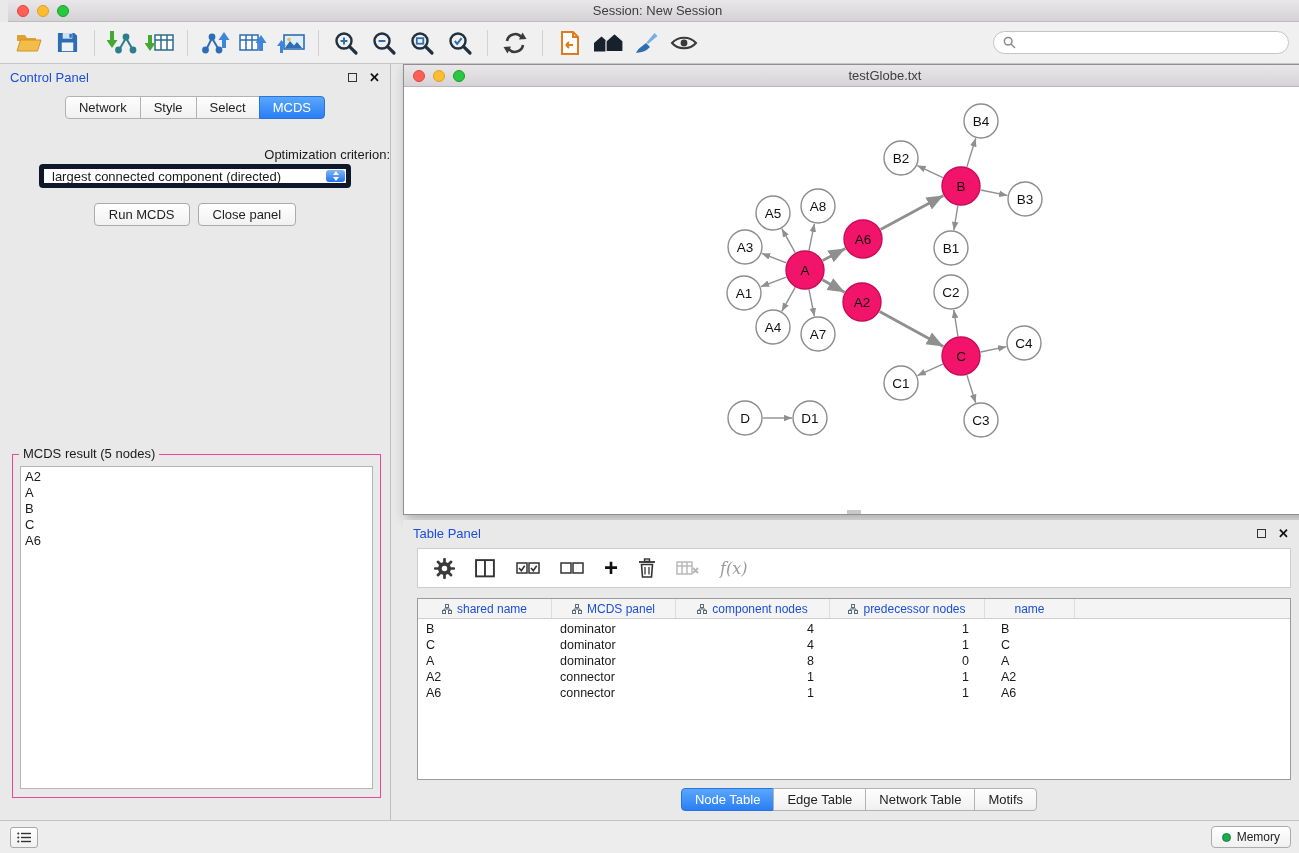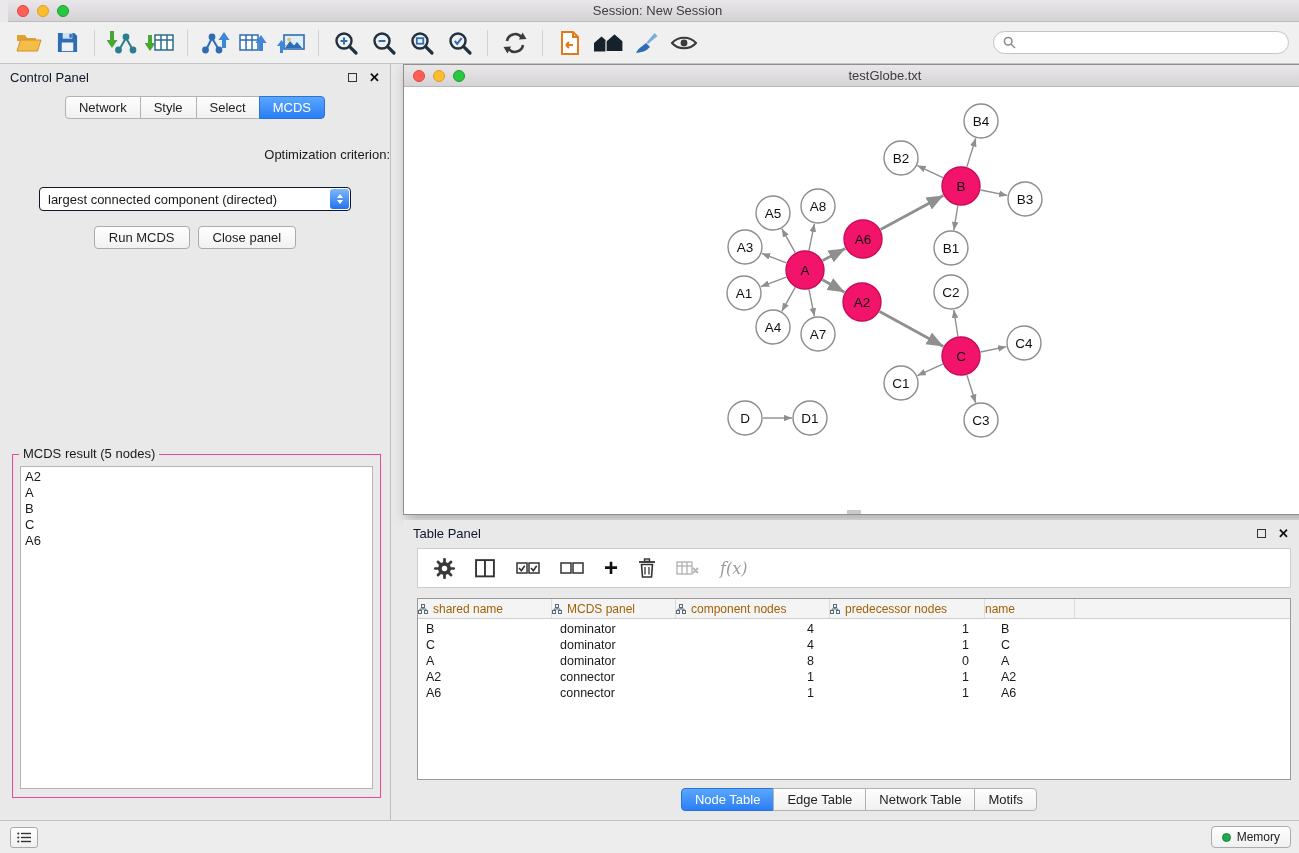--- a/index.html
+++ b/index.html
@@ -17,34 +17,34 @@
 
 
 .toolbar{position:absolute;top:22px;left:0;width:100%;height:42px;background:#f0f0f0;border-bottom:1px solid #c6c6c6;display:flex;align-items:center;padding:0 10px;z-index:4}
 .tbtn{height:34px;min-width:36px;display:flex;align-items:center;justify-content:center;margin:0 1px;cursor:default}
 .tsep{width:1px;height:26px;background:#d2d2d2;margin:0 8px}
 .searchbox{margin-left:auto;width:296px;height:23px;background:#fff;border:1px solid #c4c4c4;border-radius:12px;display:flex;align-items:center;padding:0 9px}
 .searchbox input{border:none;outline:none;flex:1;font:12px "Liberation Sans",sans-serif;background:transparent;margin-left:6px}
 
 
 .panel-header{height:26px;display:flex;align-items:center;padding:0 10px}
-.panel-title{font-size:13px;color:#0f172a}
+.panel-title{font-size:13px;color:#1d4ed8}
 .panel-header-icons{margin-left:auto;display:flex;gap:12px;align-items:center}
 .float-icon{width:9px;height:9px;border:1.5px solid #333;display:inline-block}
 .close-icon{font-weight:bold;font-size:13px;color:#111;line-height:1}
 
 
 .control-panel{position:absolute;left:0;top:64px;width:391px;height:756px;background:#e9e9e9;border-right:1px solid #bdbdbd}
 .seg-tabs{display:flex;justify-content:center;margin-top:6px}
 .seg{padding:3px 13px;background:linear-gradient(#fefefe,#f0f0f0);border:1px solid #b2b2b2;margin-left:-1px;font-size:13px;color:#222;cursor:default}
 .seg:first-child{border-radius:4px 0 0 4px;margin-left:0}
 .seg:last-child{border-radius:0 4px 4px 0}
 .seg.active{background:linear-gradient(#5aa7fd,#2a7ef5);border-color:#2a72dd;color:#fff}
 .opt-label{text-align:right;margin-top:28px}
-.combo{width:312px;height:24px;margin:25px auto 0;background:#fff;border:1px solid #0f172a;border-radius:4px;display:flex;align-items:center;position:relative;padding-left:8px;font-size:13px}
+.combo{width:312px;height:24px;margin:2px auto 0;background:#fff;border:5px solid #0f172a;border-radius:4px;display:flex;align-items:center;position:relative;padding-left:8px;font-size:13px}
 .combo-stepper{position:absolute;right:1px;top:1px;bottom:1px;width:19px;border-radius:3px;background:linear-gradient(#7db7fb,#2571ee);display:flex;flex-direction:column;align-items:center;justify-content:center;gap:2px}
 .arr-up{width:0;height:0;border-left:3.5px solid transparent;border-right:3.5px solid transparent;border-bottom:4.5px solid #fff}
 .arr-dn{width:0;height:0;border-left:3.5px solid transparent;border-right:3.5px solid transparent;border-top:4.5px solid #fff}
 .btn-row{display:flex;justify-content:center;gap:8px;margin-top:15px}
 .btn{padding:3px 14px;background:linear-gradient(#ffffff,#f1f1f1);border:1px solid #ababab;border-radius:4px;font-size:13px;color:#222;cursor:default}
 .result-group{position:absolute;left:12px;right:9px;top:390px;bottom:22px;border:1px solid #ec4899}
 .result-legend{position:absolute;top:-9px;left:6px;background:#e9e9e9;padding:0 4px;font-size:13px}
 .result-box{position:absolute;left:7px;right:7px;top:11px;bottom:8px;background:#fff;border:1px solid #b5b5b5;overflow:hidden;padding-top:2px}
 .result-item{font-size:13px;line-height:16px;padding-left:4px}
 
@@ -59,21 +59,21 @@
 
 
 .table-panel{position:absolute;left:403px;top:520px;width:896px;height:300px;background:#e9e9e9}
 .tp-toolbar{position:absolute;left:14px;right:8px;top:28px;height:40px;background:#fff;border:1px solid #cdcdcd;display:flex;align-items:center;gap:20px;padding:0 16px}
 .tp-icon{display:flex;align-items:center;justify-content:center;cursor:default}
 .plus-glyph{font-size:24px;font-weight:bold;color:#111;line-height:1}
 .fx-glyph{font-family:"DejaVu Serif",serif;font-style:italic;font-size:16px;color:#9a9a9a}
 .tp-table{position:absolute;left:14px;right:8px;top:78px;bottom:40px;background:#fff;border:1px solid #9b9b9b;overflow:hidden}
 .tgrid{display:grid;grid-template-columns:134px 124px 154px 155px 90px 1fr}
 .thead{height:20px;background:#f4f4f4;border-bottom:1px solid #cfcfcf}
-.thcell{display:flex;align-items:center;justify-content:flex-start;gap:5px;font-size:12px;color:#a16207;border-right:1px solid #ddd;overflow:hidden}
+.thcell{display:flex;align-items:center;justify-content:center;gap:5px;font-size:12px;color:#1d4ed8;border-right:1px solid #ddd;overflow:hidden}
 .thcell:last-child{border-right:none}
 .tbody{padding-top:2px}
 .trow{height:16px}
 .tcell{font-size:12.5px;line-height:16px;padding:0 8px;white-space:nowrap;overflow:hidden}
 .tcell.right{text-align:right;padding-right:16px}
 .tcell.name-col{padding-left:16px}
 .tp-tabs{position:absolute;left:16px;right:0;bottom:9px;display:flex;justify-content:center}
 
 
 .statusbar{position:absolute;left:0;bottom:0;width:100%;height:33px;background:#ededed;border-top:1px solid #c2c2c2}

